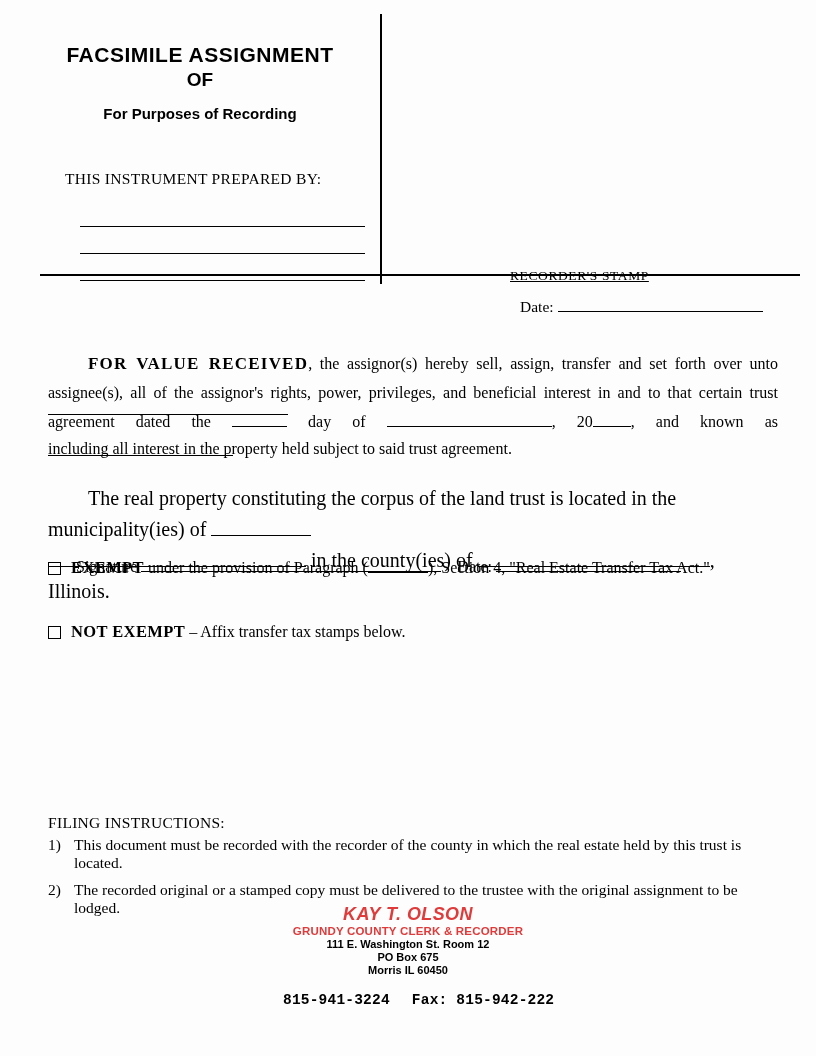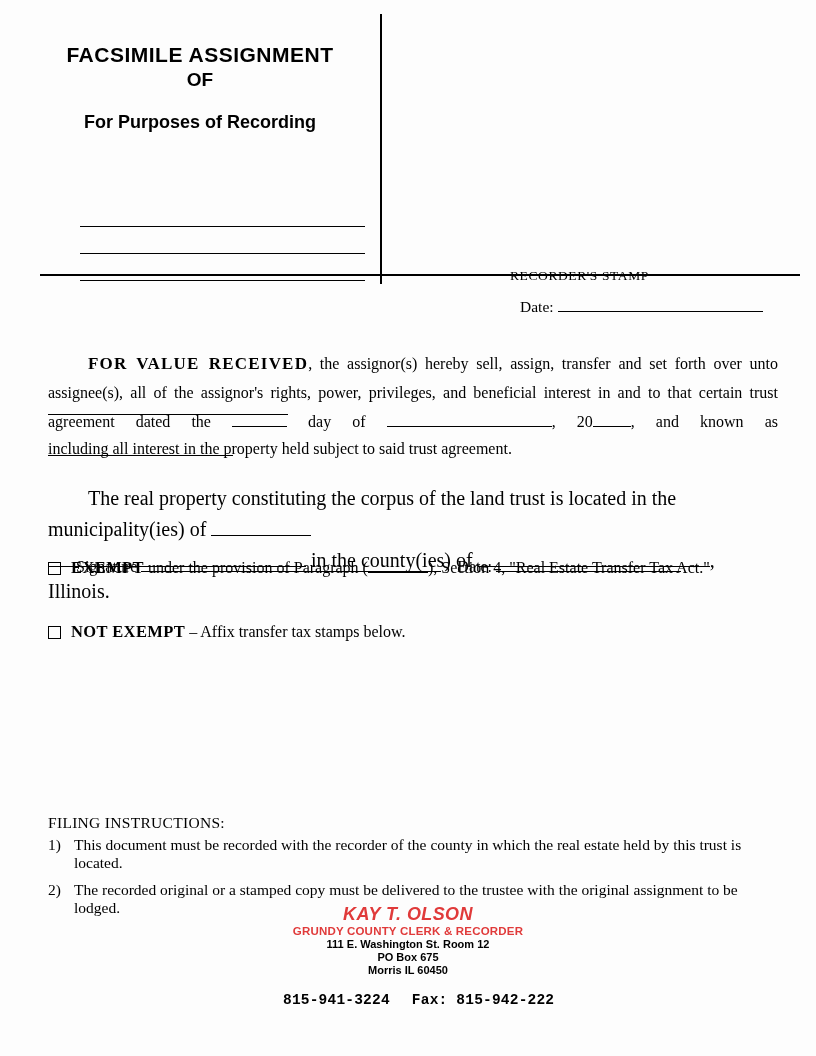--- a/index.html
+++ b/index.html
@@ -50,22 +50,22 @@
   .title-line2 {
     font-size: 19px;
     line-height: 24px;
   }
   .title-line3 {
     font-size: 21px;
     letter-spacing: 0.3px;
     line-height: 26px;
   }
   .title-sub {
-    font-size: 18px;
-    margin-top: 20px;
+    font-size: 15px;
+    margin-top: 12px;
     line-height: 20px;
   }
 
   .prepared-by {
     position: absolute;
     left: 25px;
     top: 160px;
     font-family: "Liberation Serif", serif;
     font-size: 15.5px;
     letter-spacing: 0.3px;
@@ -101,20 +101,21 @@
     border-top: 2px solid #000;
   }
 
   .recorder-stamp-label {
     position: absolute;
     left: 470px;
     top: 258px;
     font-size: 13.5px;
     font-family: "Liberation Serif", serif;
     letter-spacing: 0.6px;
+    text-decoration: underline;
   }
 
   
   .date-row {
     position: absolute;
     left: 520px;
     top: 298px;
     font-size: 15.5px;
   }
   .date-row .lbl { margin-right: 4px; }
@@ -284,20 +285,21 @@
 <div class="page">
 
   <div class="header-area">
 
     <div class="title-block">
       <div class="title-line1">FACSIMILE ASSIGNMENT</div>
       <div class="title-line2">OF</div>
       <div class="title-sub">For Purposes of Recording</div>
     </div>
 
+    <div class="prepared-by">THIS INSTRUMENT PREPARED BY:</div>
 
     <div class="prep-line l1"></div>
     <div class="prep-line l2"></div>
     <div class="prep-line l3"></div>
 
     <div class="vrule"></div>
     <div class="recorder-stamp-label">RECORDER'S STAMP</div>
   </div>
 
   <div class="hrule-top"></div>

